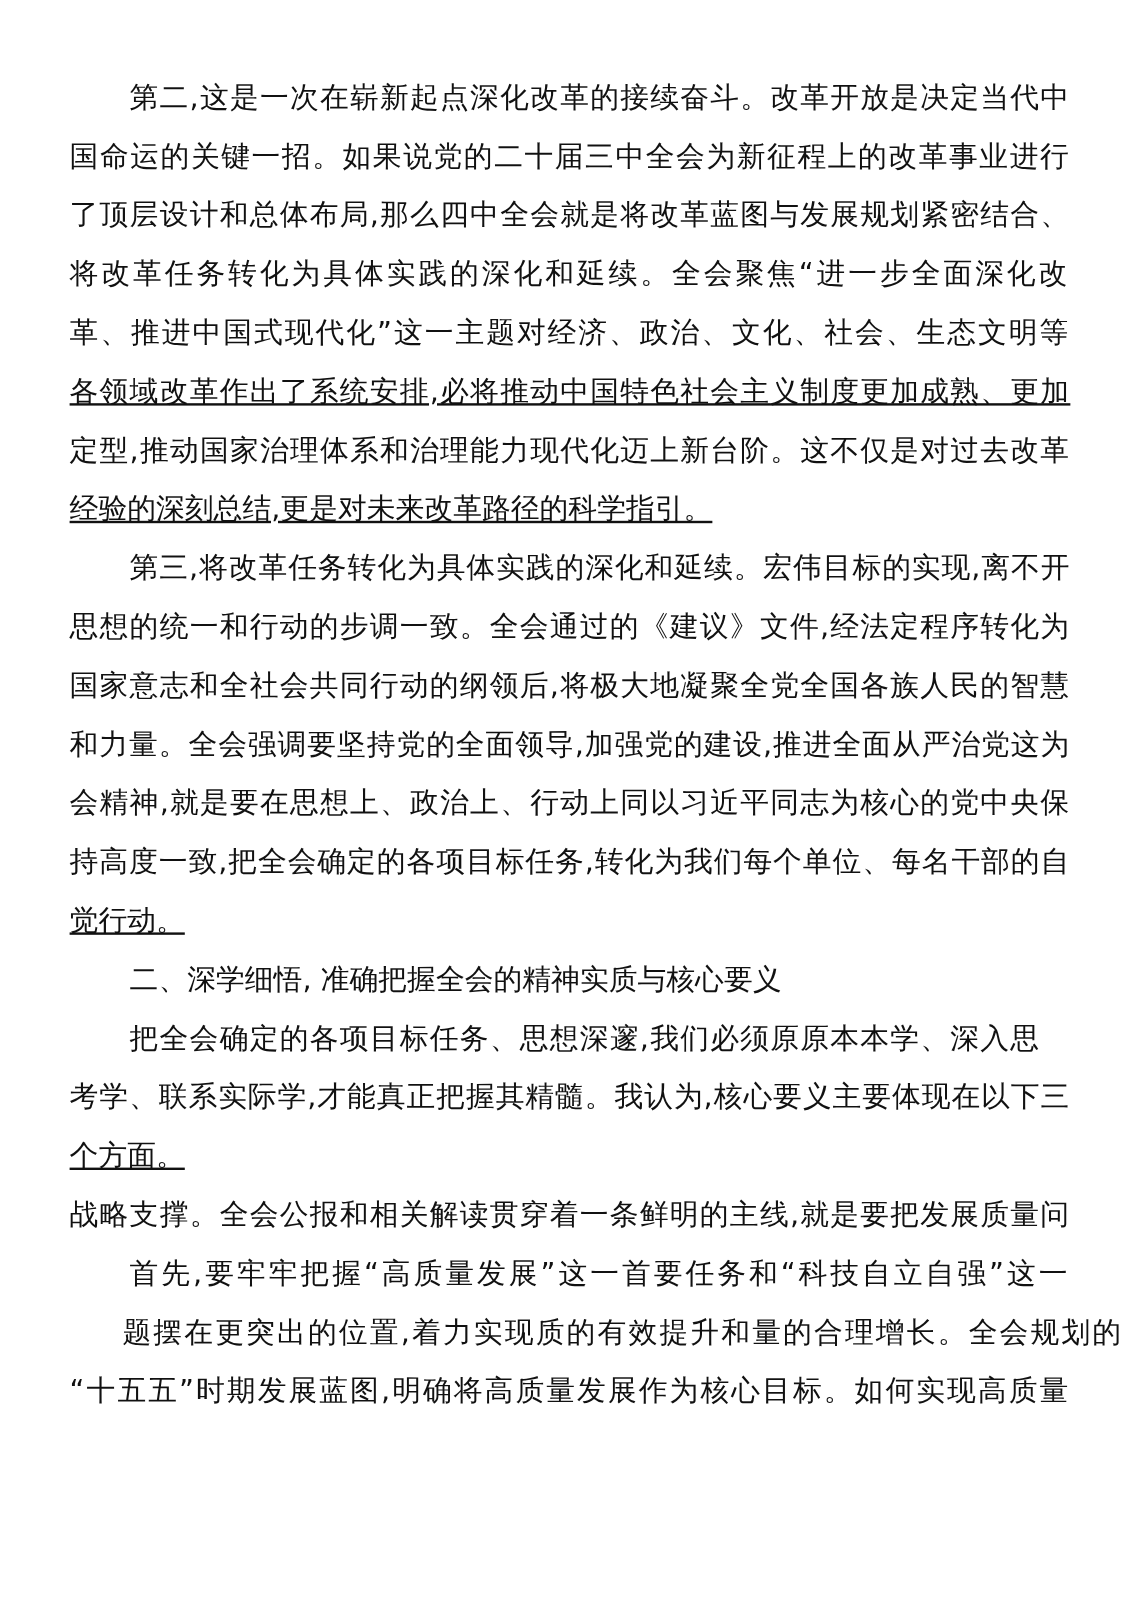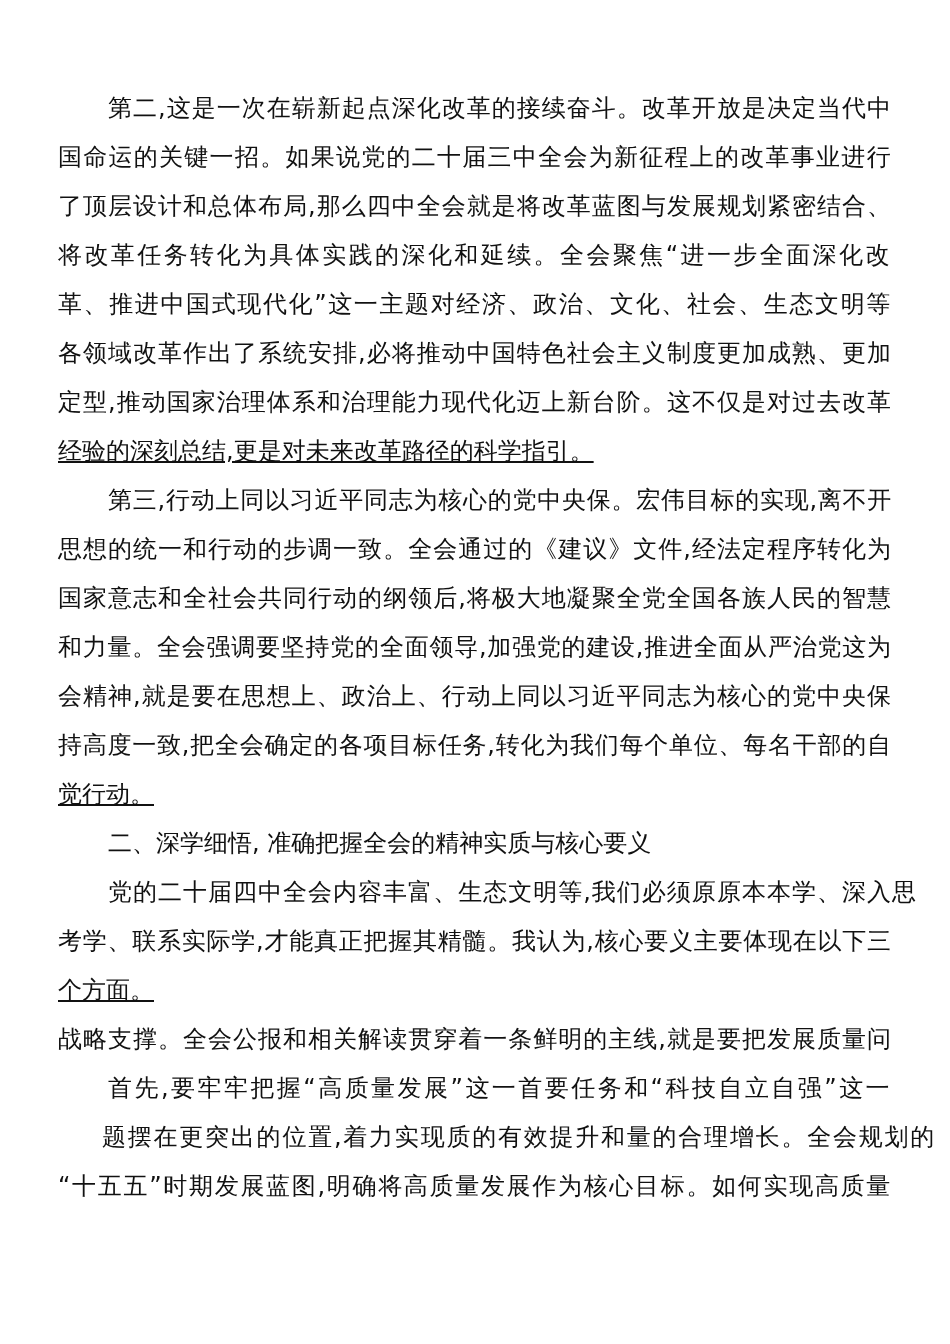--- a/index.html
+++ b/index.html
@@ -1,21 +1,21 @@
 <!DOCTYPE html>
 <html><head>
 <meta charset="utf-8">
 <style>
   html, body { margin: 0; padding: 0; background: #ffffff; }
   body {
     width: 950px; height: 1344px; position: relative; overflow: hidden;
     font-family: "DejaVu Sans", "Liberation Sans", sans-serif;
     color: #111111;
   }
-  .page { position: absolute; left: 58px; top: 84px; width: 834px; }
+  .page { position: absolute; left: 58px; top: 57px; width: 834px; }
   .line {
     height: 49px; line-height: 49px;
     font-size: 24px; letter-spacing: 0px;
     white-space: nowrap; overflow: visible;
     text-align: justify; text-align-last: justify;
   }
   .line.indent { padding-left: 50px; }
   .line.last { text-align-last: left; text-decoration: underline; }
   .heading { text-align-last: left; }
 </style>
@@ -23,41 +23,41 @@
 <body>
 
 <div class="page">
 
   <div>
     <div class="line indent" style="letter-spacing: 1.01px; text-align-last: left;">第二,这是一次在崭新起点深化改革的接续奋斗。改革开放是决定当代中</div>
     <div class="line" style="letter-spacing: 1.27px; text-align-last: left;">国命运的关键一招。如果说党的二十届三中全会为新征程上的改革事业进行</div>
     <div class="line" style="letter-spacing: 1.01px; text-align-last: left;">了顶层设计和总体布局,那么四中全会就是将改革蓝图与发展规划紧密结合、</div>
     <div class="line" style="letter-spacing: 2.42px; text-align-last: left;">将改革任务转化为具体实践的深化和延续。全会聚焦“进一步全面深化改</div>
     <div class="line" style="letter-spacing: 1.62px; text-align-last: left;">革、推进中国式现代化”这一主题对经济、政治、文化、社会、生态文明等</div>
-    <div class="line" style="letter-spacing: 1.01px; text-align-last: left;">各领域改革作出了系统安排,必将推动中国特色社会主义制度更加成熟、更加</div>
+    <div class="line" style="letter-spacing: 1.01px; text-align-last: left; text-decoration: underline;">各领域改革作出了系统安排,必将推动中国特色社会主义制度更加成熟、更加</div>
     <div class="line" style="letter-spacing: 1.01px; text-align-last: left;">定型,推动国家治理体系和治理能力现代化迈上新台阶。这不仅是对过去改革</div>
     <div class="line last">经验的深刻总结,更是对未来改革路径的科学指引。</div>
   </div>
 
   <div>
-    <div class="line indent" style="letter-spacing: 0.75px; text-align-last: left;">第三,行动上同以习近平同志为核心的党中央保。宏伟目标的实现,离不开</div>
+    <div class="line indent" style="letter-spacing: 0.75px; text-align-last: left;">第三,将改革任务转化为具体实践的深化和延续。宏伟目标的实现,离不开</div>
     <div class="line" style="letter-spacing: 1.01px; text-align-last: left;">思想的统一和行动的步调一致。全会通过的《建议》文件,经法定程序转化为</div>
     <div class="line" style="letter-spacing: 1.01px; text-align-last: left;">国家意志和全社会共同行动的纲领后,将极大地凝聚全党全国各族人民的智慧</div>
     <div class="line" style="letter-spacing: 0.76px; text-align-last: left;">和力量。全会强调要坚持党的全面领导,加强党的建设,推进全面从严治党这为</div>
     <div class="line" style="letter-spacing: 1.01px; text-align-last: left;">会精神,就是要在思想上、政治上、行动上同以习近平同志为核心的党中央保</div>
     <div class="line" style="letter-spacing: 0.76px; text-align-last: left;">持高度一致,把全会确定的各项目标任务,转化为我们每个单位、每名干部的自</div>
     <div class="line last">觉行动。</div>
   </div>
 
   <div>
     <div class="line indent heading">二、深学细悟, 准确把握全会的精神实质与核心要义</div>
   </div>
 
   <div>
-    <div class="line indent" style="letter-spacing: 1.01px; text-align-last: left;">党的二十届四中全会内容丰富、生态文明等,我们必须原原本本学、深入思</div>
+    <div class="line indent" style="letter-spacing: 1.01px; text-align-last: left;">把全会确定的各项目标任务、思想深邃,我们必须原原本本学、深入思</div>
     <div class="line" style="letter-spacing: 0.76px; text-align-last: left;">考学、联系实际学,才能真正把握其精髓。我认为,核心要义主要体现在以下三</div>
     <div class="line last">个方面。</div>
   </div>
 
   <div>
     <div class="line" style="letter-spacing: 1.01px; text-align-last: left;">战略支撑。全会公报和相关解读贯穿着一条鲜明的主线,就是要把发展质量问</div>
     <div class="line indent" style="letter-spacing: 2.46px; text-align-last: left;">首先,要牢牢把握“高质量发展”这一首要任务和“科技自立自强”这一</div>
     <div class="line" style="letter-spacing: 1.77px; text-align-last: left; margin-left: 44px;">题摆在更突出的位置,着力实现质的有效提升和量的合理增长。全会规划的</div>
     <div class="line" style="letter-spacing: 1.69px; text-align-last: left;">“十五五”时期发展蓝图,明确将高质量发展作为核心目标。如何实现高质量</div>
   </div>

